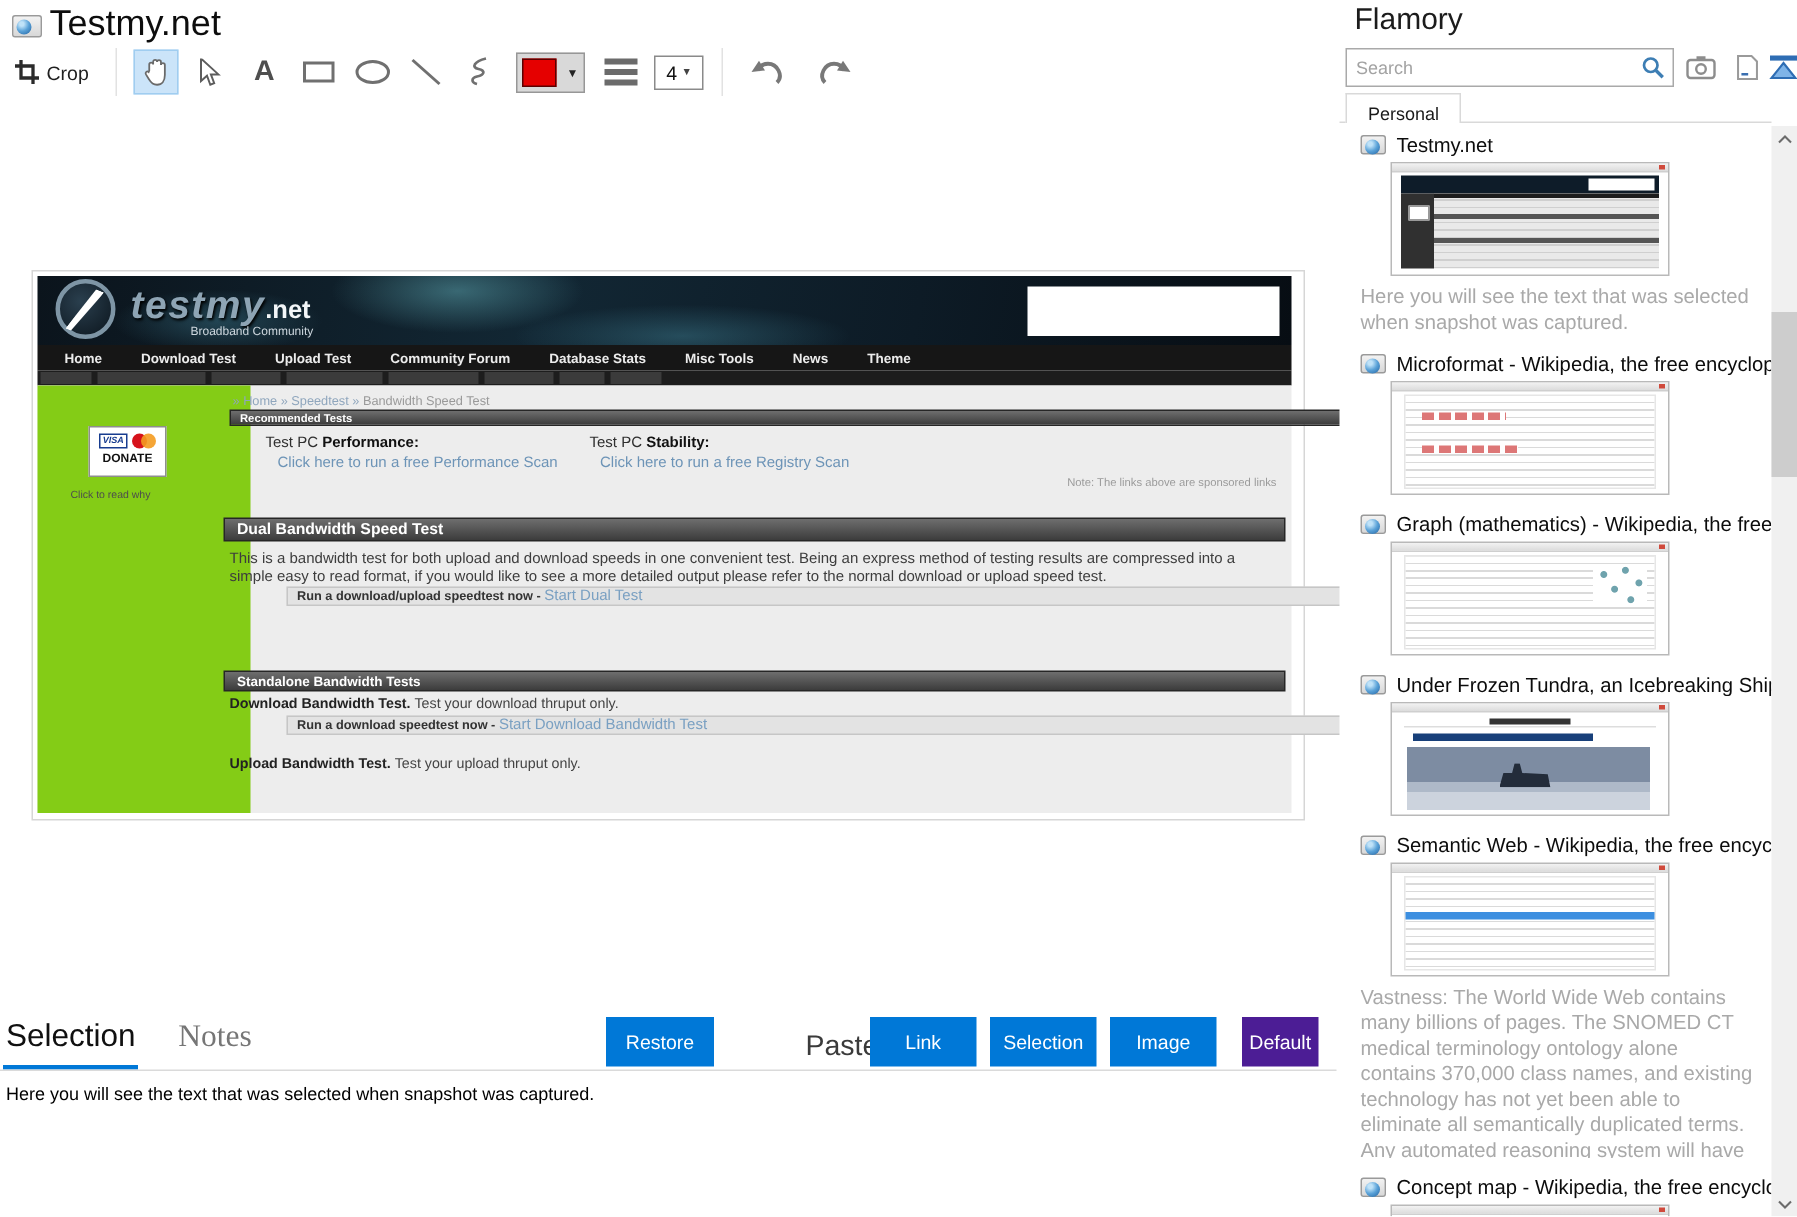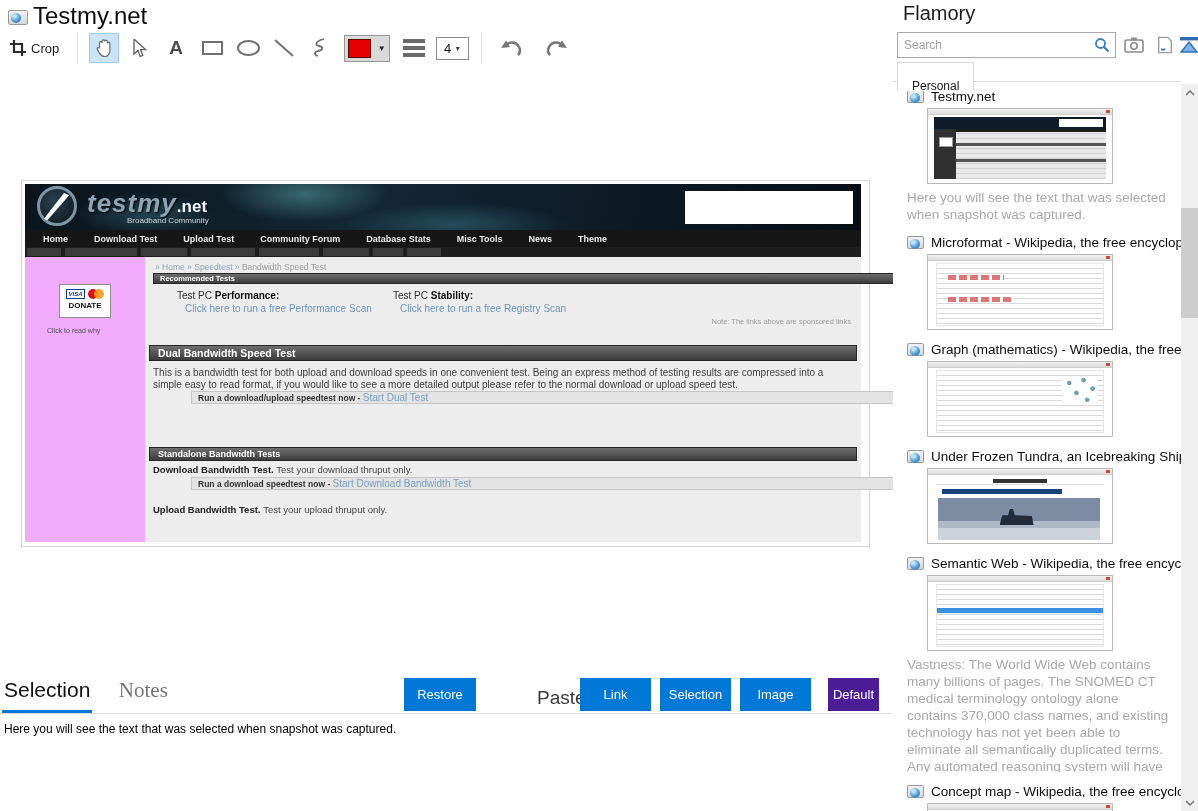--- a/index.html
+++ b/index.html
@@ -44,21 +44,21 @@
   .logo-text { position:absolute; left:62px; top:4px; }
   .logo-name { font-style:italic; font-weight:bold; font-size:26px; color:#8ea4b4; letter-spacing:1px; text-shadow:1px 1px 2px #000; }
   .logo-tld { font-weight:bold; font-size:17px; color:#f3f6f8; }
   .logo-tag { font-size:8px; color:#cdd6dd; margin:-3px 0 0 40px; }
   .ad-box { position:absolute; left:660px; top:7px; width:168px; height:33px; background:#fff; }
   .nav { position:absolute; left:0; top:46px; width:836px; height:17px; background:#161616; display:flex; align-items:center; padding-left:18px; }
   .nav span { font-size:9px; font-weight:bold; color:#ececec; margin-right:26px; white-space:nowrap; }
   .subnav { position:absolute; left:0; top:63px; width:836px; height:10px; background:#1d1d1d; display:flex; gap:4px; padding:1px 0 0 2px; }
   .subnav i { display:block; height:8px; background:#3b3b3b; }
   .page { position:absolute; left:0; top:73px; width:836px; height:285px; background:#ededed; }
-  .sidecol { position:absolute; left:0; top:0; width:120px; height:285px; background:#f0abfc;text-decoration:underline; }
+  .sidecol { position:absolute; left:0; top:0; width:142px; height:285px; background:#84cc16;text-decoration:underline; }
   .donate { position:absolute; left:34px; top:27px; width:52px; height:34px; background:#fff; border:1px solid #8e8e8e; text-align:center; padding-top:3px; }
   .donate-logos { display:flex; justify-content:center; align-items:center; gap:3px; height:11px; }
   .visa { font-size:6px; font-weight:bold; font-style:italic; color:#173c8f; border:1px solid #173c8f; padding:0 1px; line-height:8px; background:#fff; }
   .mc { position:relative; width:16px; height:10px; }
   .mc::before, .mc::after { content:""; position:absolute; top:0; width:10px; height:10px; border-radius:50%; }
   .mc::before { left:0; background:#d6121b; }
   .mc::after { left:6px; background:#f49b20; opacity:.9; }
   .donate-word { font-size:8px; font-weight:bold; color:#101010; margin-top:2px; }
   .donate-note { position:absolute; left:22px; top:70px; font-size:7px; color:#4d4d4d; }
   .crumb { position:absolute; left:130px; top:5px; font-size:8.5px; }
@@ -92,21 +92,21 @@
   .sel-text { position:absolute; left:4px; top:722px; font-size:12px; color:#000; }
 
   
   .panel { position:absolute; left:893px; top:0; width:305px; height:811px; background:#fff; }
   .panel-title { position:absolute; left:10px; top:2px; font-size:20px; color:#1c1c1c; }
   .search-box { position:absolute; left:4px; top:32px; width:219px; height:26px; border:1px solid #a9a9a9; display:flex; align-items:center; background:#fff; }
   .search-box input { flex:1; border:none; outline:none; font-size:12px; padding-left:6px; color:#333; font-family:"Liberation Sans",sans-serif; }
   .search-box input::placeholder { color:#a3a3a3; }
   .sb-mag { flex:0 0 auto; margin-right:5px; }
   .p-icon { position:absolute; top:36px; width:20px; height:18px; }
-  .tab { position:absolute; left:4px; top:62px; height:20px; padding:14px 14px; background:#fff; border:1px solid #d9d9d9; border-bottom:none; font-size:12px; line-height:19px; color:#1a1a1a; z-index:2; }
+  .tab { position:absolute; left:4px; top:62px; height:20px; padding:4px 14px; background:#fff; border:1px solid #d9d9d9; border-bottom:none; font-size:12px; line-height:19px; color:#1a1a1a; z-index:2; }
   .tab-line { position:absolute; left:0; top:81px; width:288px; height:1px; background:#d9d9d9; }
 
   .list { position:absolute; left:0; top:84px; width:288px; height:727px; overflow:hidden; padding-left:14px; }
   .item { margin-top:9px; }
   .item:first-child { margin-top:2px; }
   .item-head { display:flex; align-items:center; gap:7px; height:20px; }
   .item-title { font-size:13.5px; color:#0c0c0c; white-space:nowrap; overflow:hidden; width:252px; }
   .thumb { position:relative; width:186px; height:76px; border:1px solid #b9b9b9; margin:2px 0 0 20px; background:#fff; overflow:hidden; }
   .chrome { position:absolute; left:0; top:0; right:0; height:6px; background:linear-gradient(#f2f2f2,#dcdcdc); border-bottom:1px solid #cfcfcf; }
   .chrome::after { content:""; position:absolute; right:2px; top:1px; width:4px; height:3px; background:#d04a3c; }

